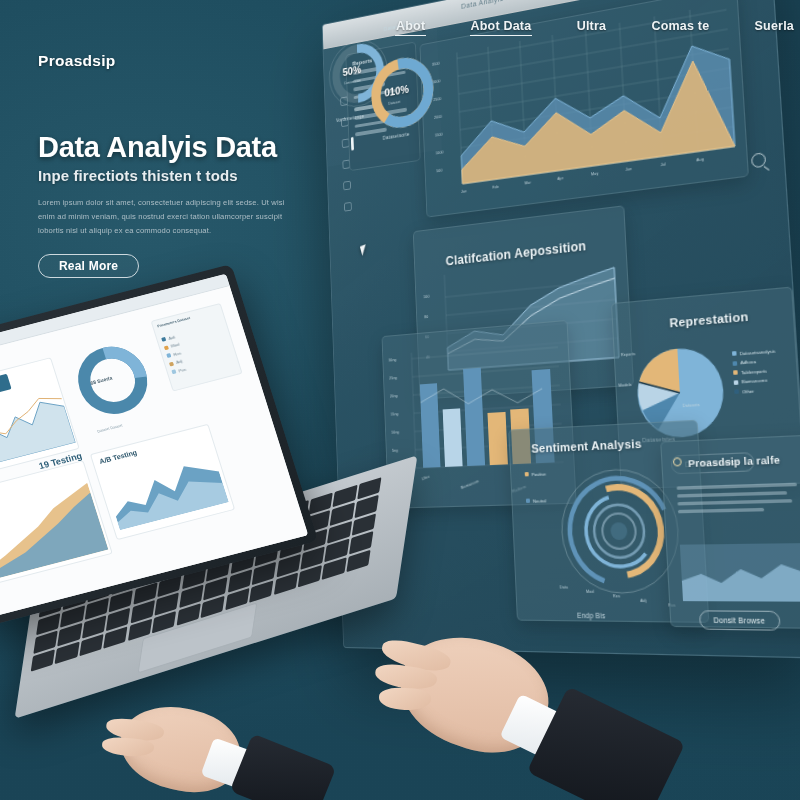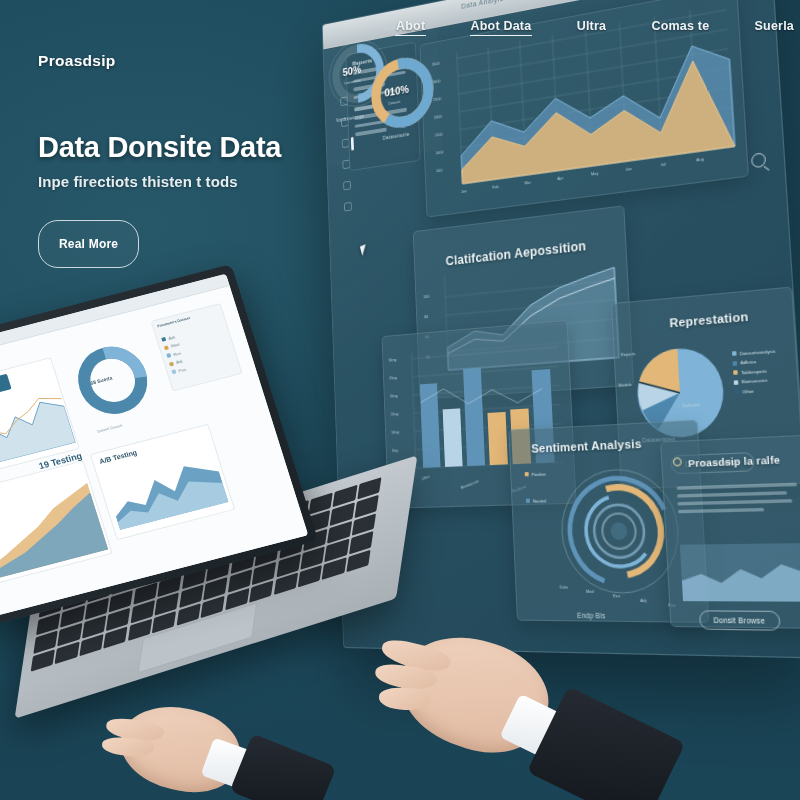--- a/index.html
+++ b/index.html
@@ -43,29 +43,29 @@
   #hero{ position:absolute; left:38px; top:52px; width:300px; z-index:30; }
   #brand{
     color:#fff; font-size:15.5px; font-weight:700; letter-spacing:.3px;
     text-shadow:0 1px 3px rgba(0,0,0,.5);
   }
   #hero-title{
     margin-top:62px; color:#fff; font-size:29px; font-weight:700;
     letter-spacing:-.3px; line-height:1.08; text-shadow:0 2px 5px rgba(0,0,0,.45);
   }
   #hero-sub{
-    margin-top:10px; color:#e6edf0; font-size:15px; font-weight:600;
+    margin-top:4px; color:#e6edf0; font-size:15px; font-weight:600;
     letter-spacing:.1px; text-shadow:0 1px 3px rgba(0,0,0,.4);
   }
   #hero-body{
     margin-top:12px; color:#aebfc7; font-size:7.6px; line-height:1.85;
     width:255px; filter:blur(.35px); letter-spacing:.15px;
   }
   #cta{
-    margin-top:30px; display:inline-block; padding:16px 20px;
+    margin-top:16px; display:inline-block; padding:4px 20px;
     border:1.4px solid #cdd9de; border-radius:20px;
     color:#fff; font-size:12px; font-weight:600; letter-spacing:.2px;
     background:rgba(255,255,255,.03);
   }
 
   
   #stage{
     position:absolute; left:318px; top:8px; width:500px; height:680px;
     perspective:1150px; z-index:20;
   }
@@ -231,22 +231,23 @@
 <nav id="topnav">
   <span class="nav-item active">Abot</span>
   <span class="nav-item active">Abot Data</span>
   <span class="nav-item">Ultra</span>
   <span class="nav-item">Comas te</span>
   <span class="nav-item">Suerla</span>
 </nav>
 
 <section id="hero">
   <div id="brand">Proasdsip</div>
-  <h1 id="hero-title">Data Donsite Data</h1>
+  <h1 id="hero-title">Data Analyis Data</h1>
   <h2 id="hero-sub">Inpe firectiots thisten t tods</h2>
+  <p id="hero-body">Lorem ipsum dolor sit amet, consectetuer adipiscing elit sedse. Ut wisi enim ad minim veniam, quis nostrud exerci tation ullamcorper suscipit lobortis nisl ut aliquip ex ea commodo consequat.</p>
   <a id="cta">Real More</a>
 </section>
 
 <div id="stage">
   <div id="glass">
 
     <div id="glass-chrome">
       <span id="glass-title">Data Analyis Dashboard</span>
     </div>
 

